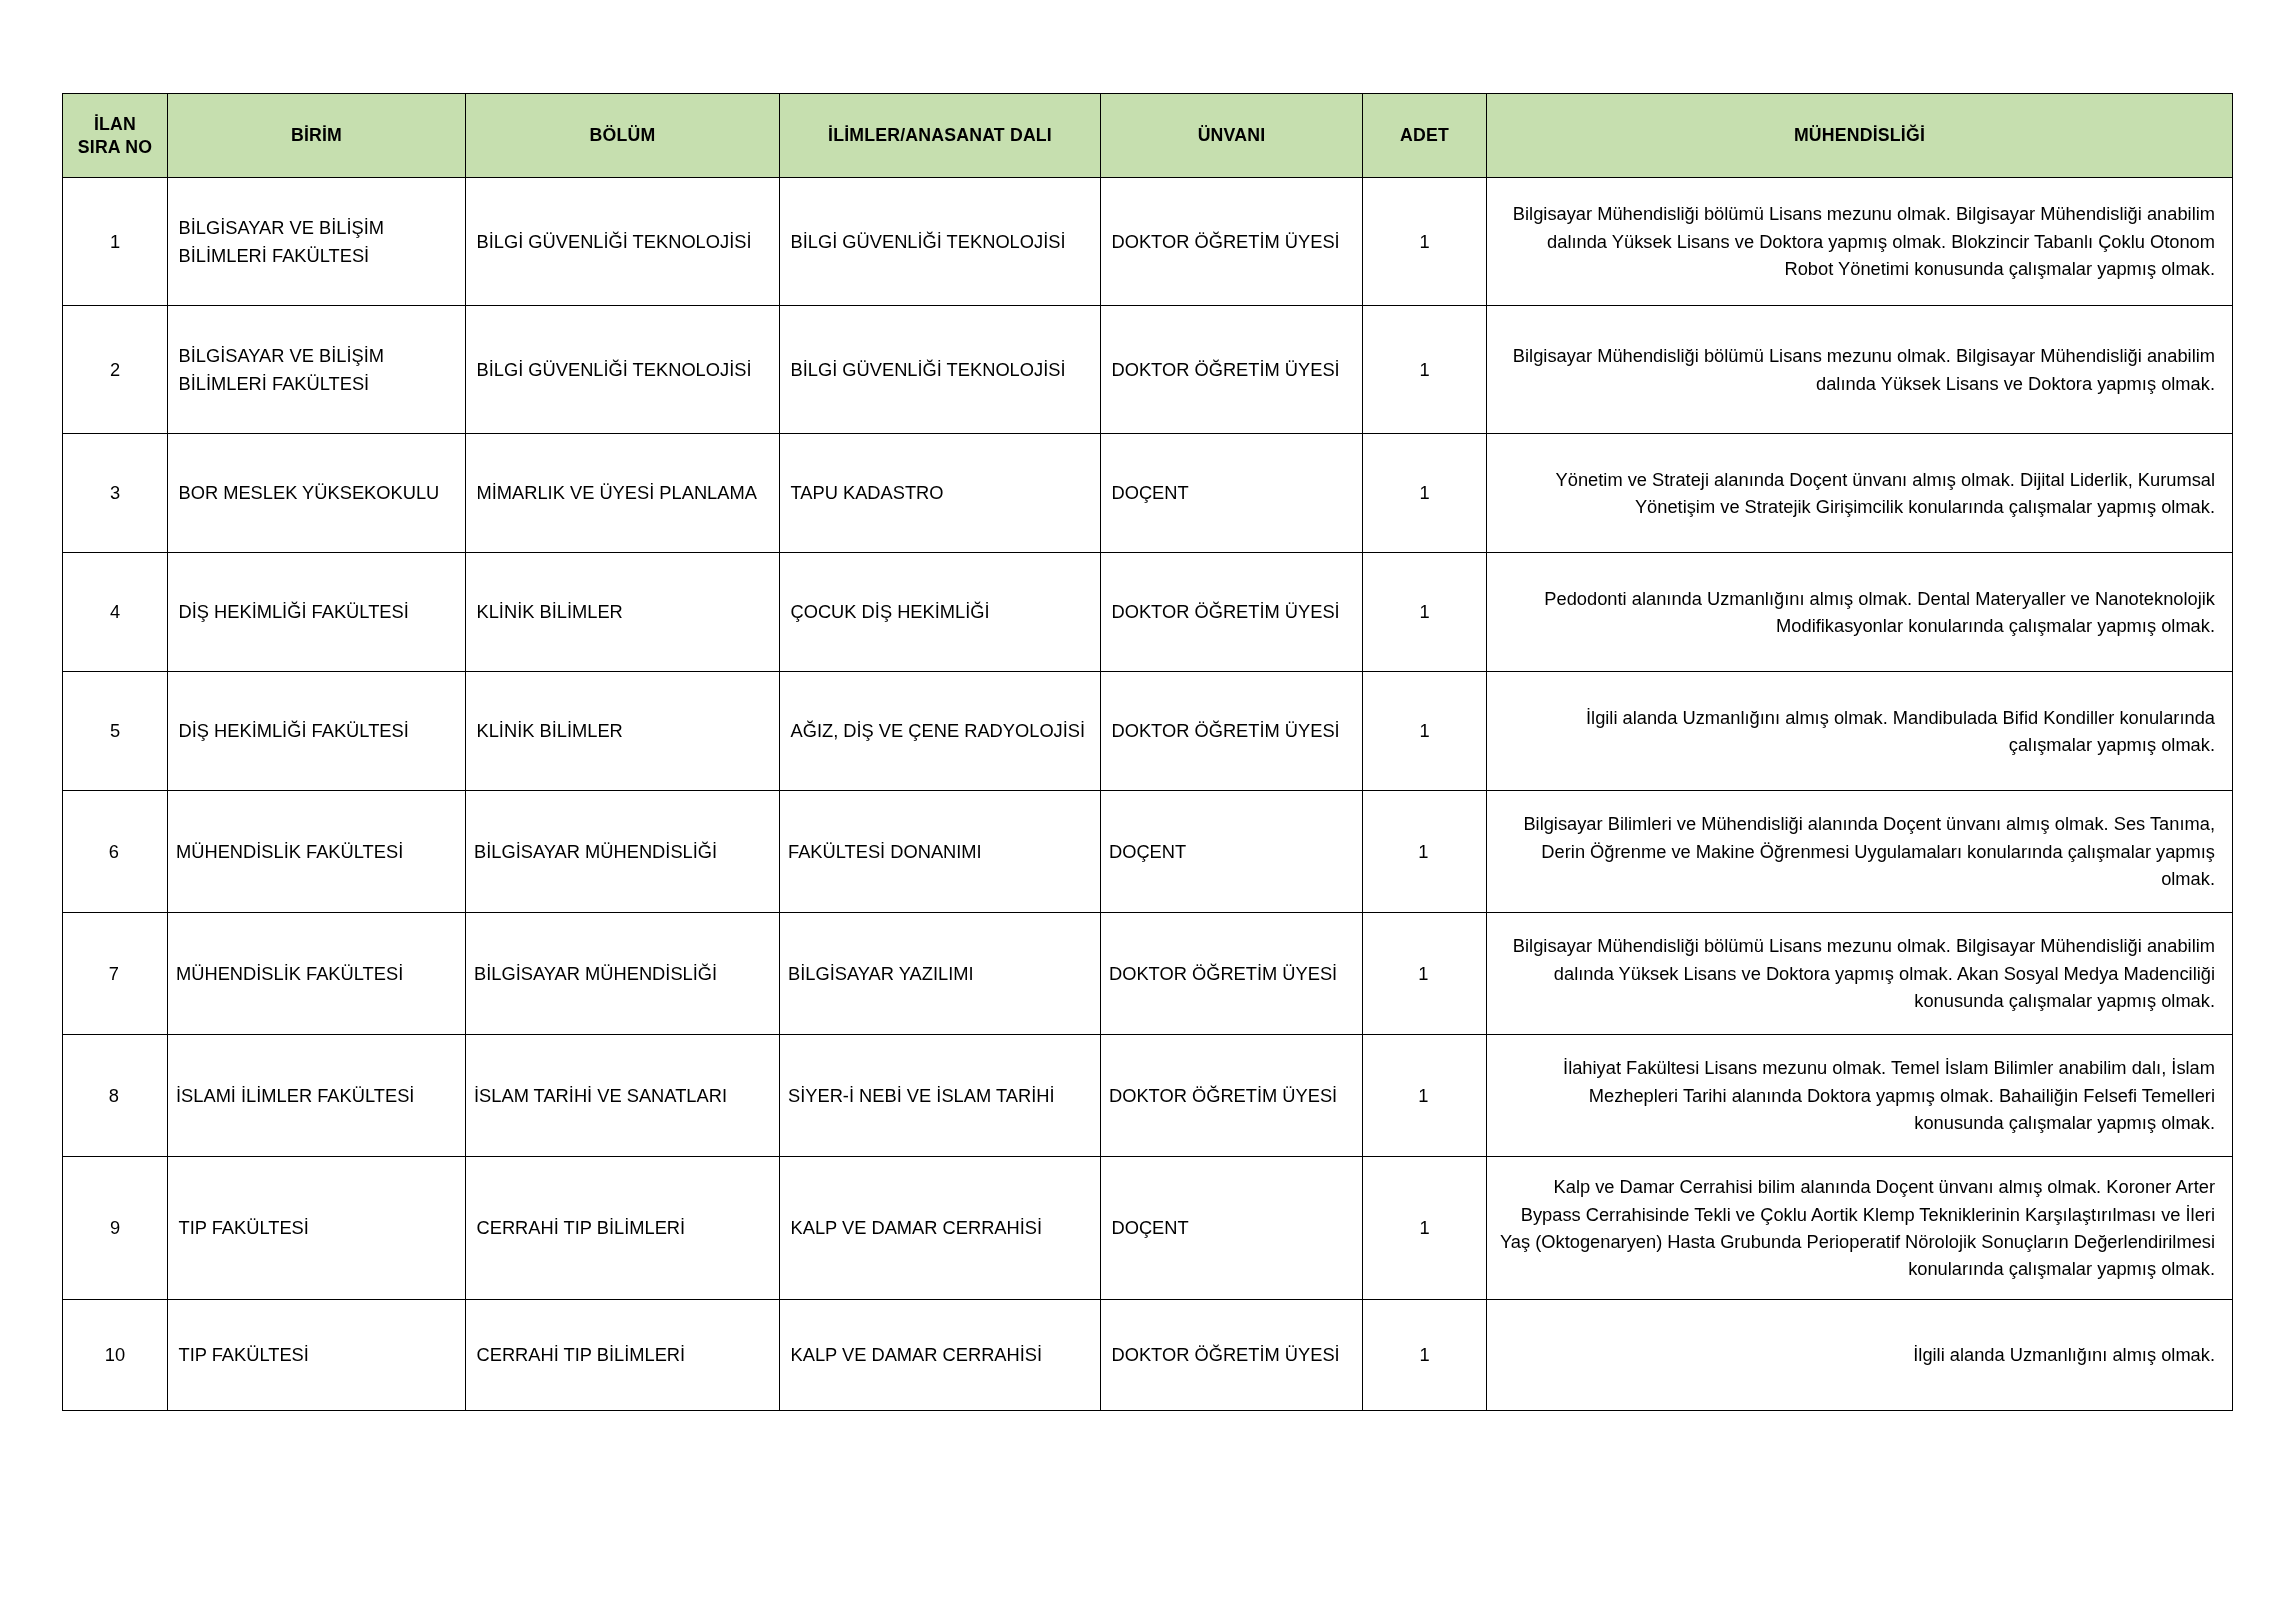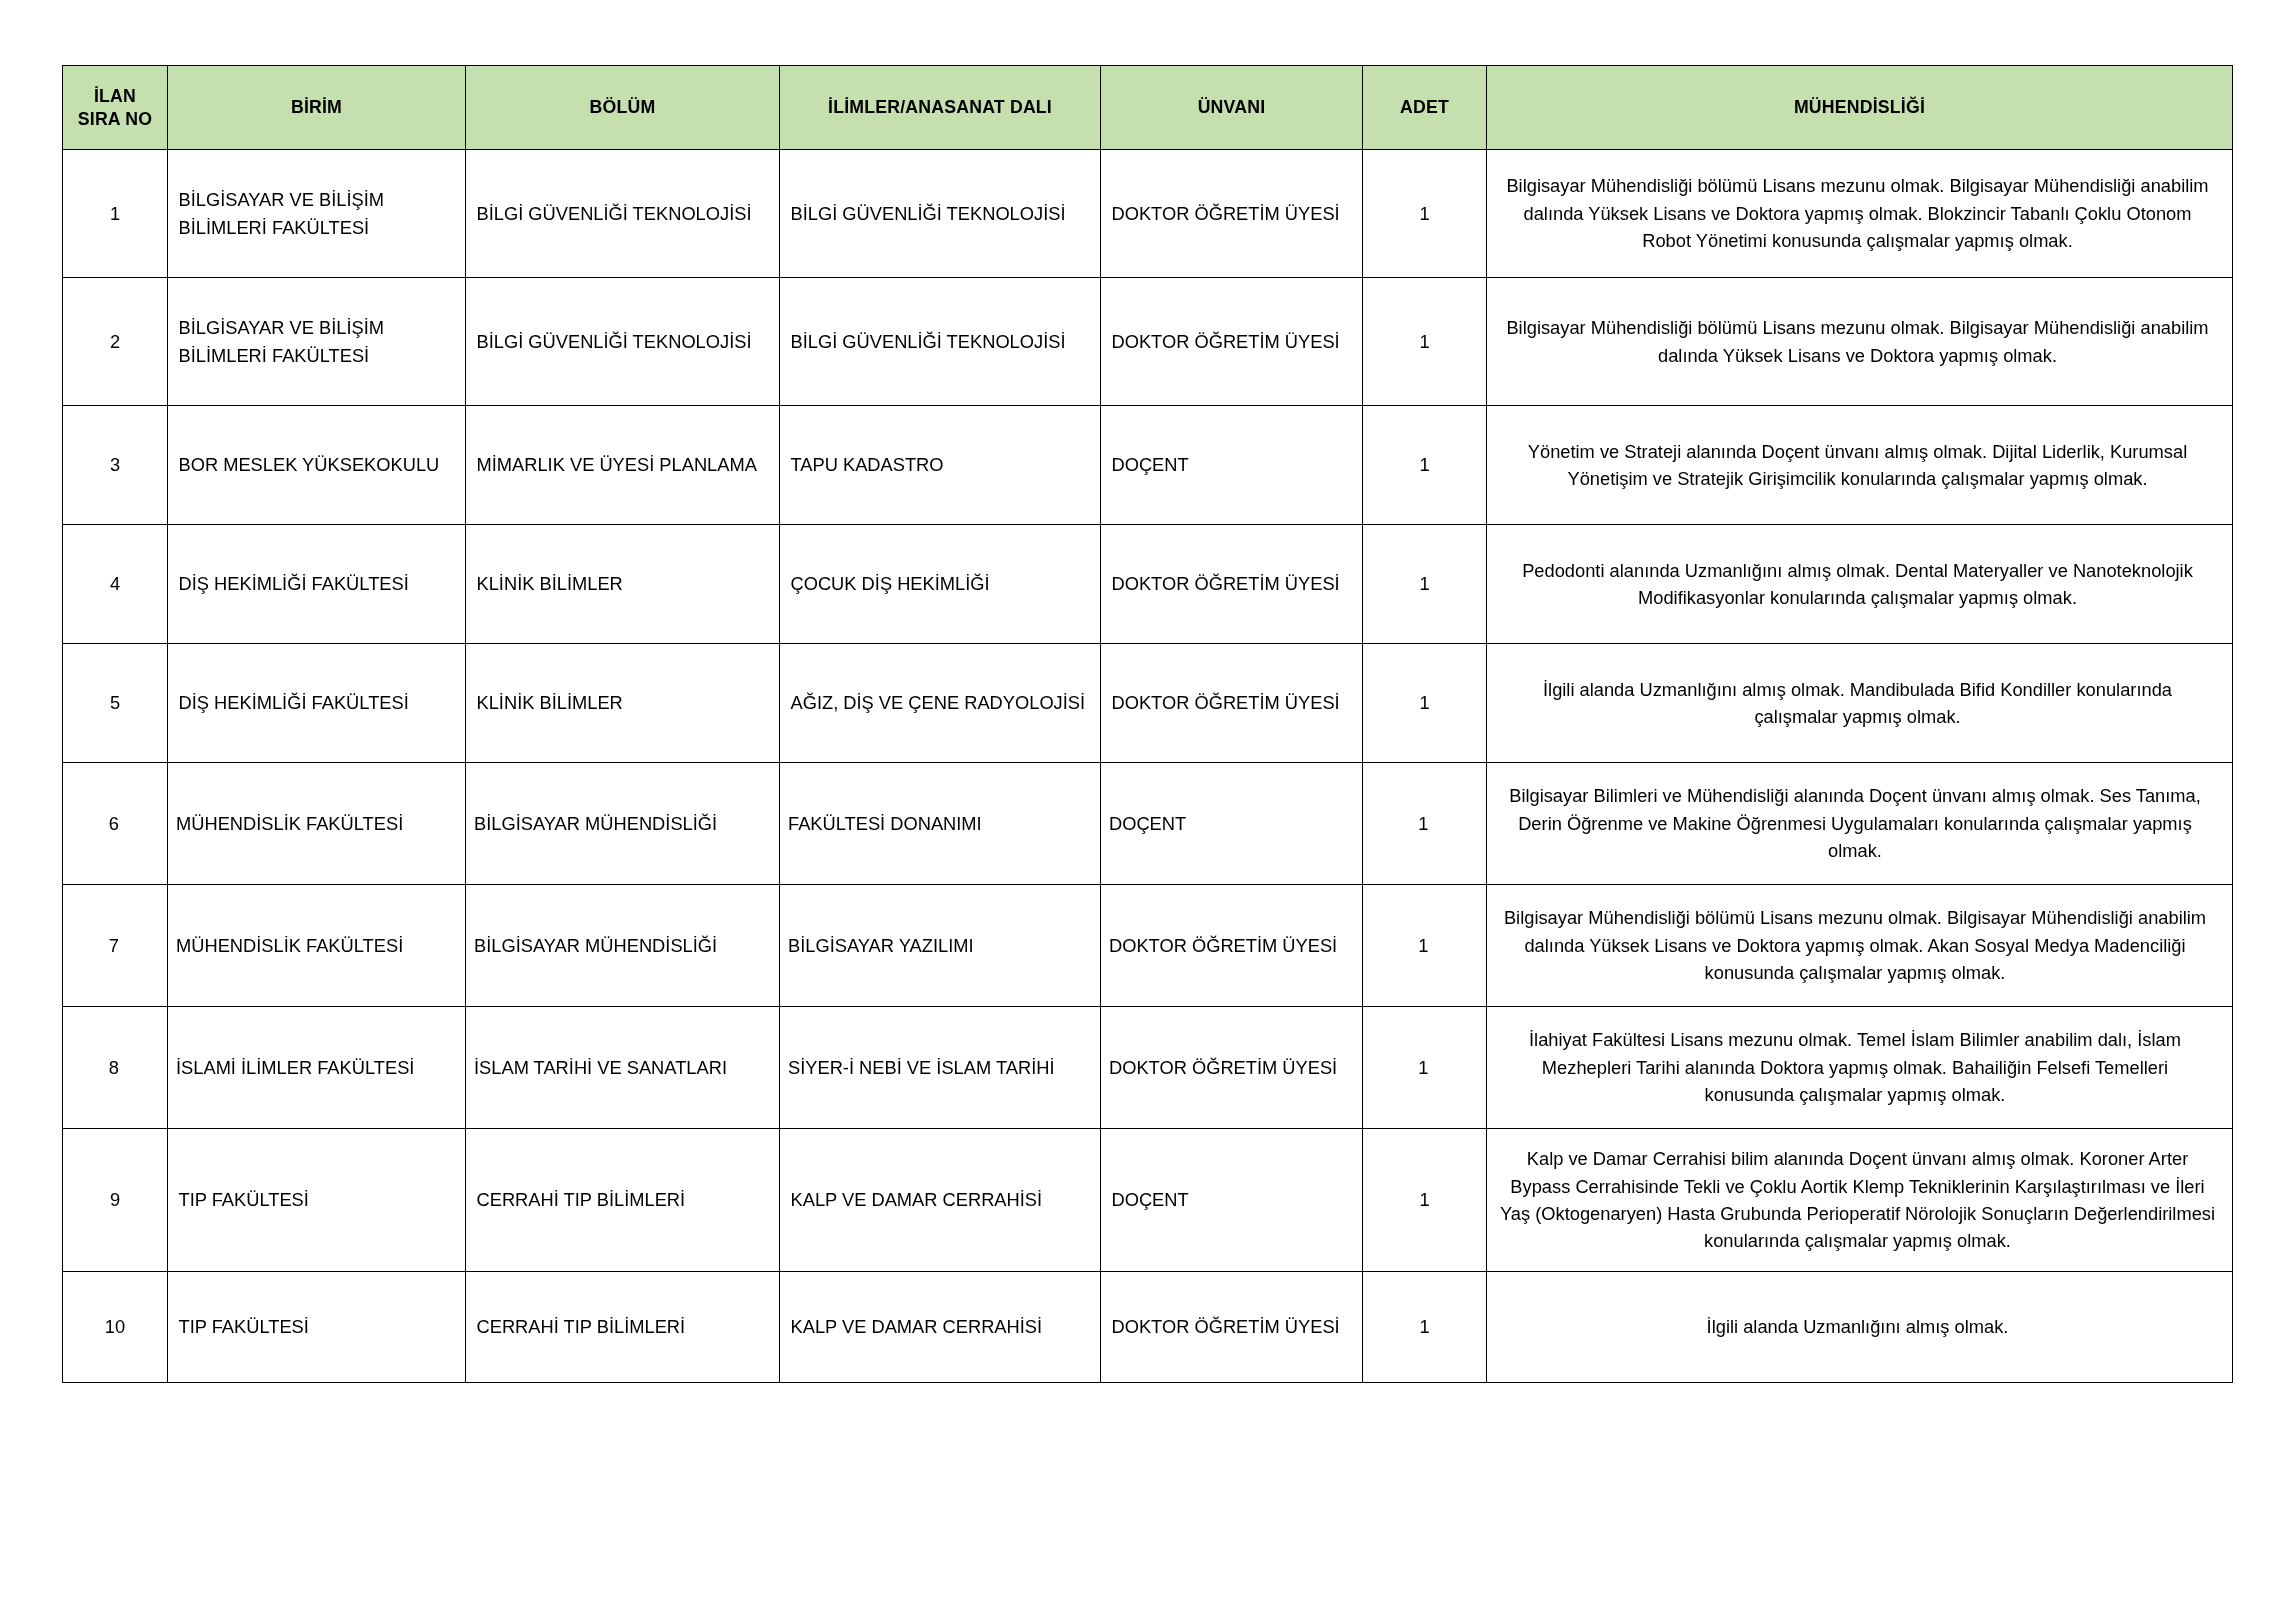--- a/index.html
+++ b/index.html
@@ -18,20 +18,21 @@
     position: relative;
     width: 2295px;
     height: 1623px;
     box-sizing: border-box;
     padding: 65px 62px 0 62px;
   }
   table.listing {
     width: 2170px;
     border-collapse: collapse;
     table-layout: fixed;
+    margin-top: 28px;
   }
   table.listing th, table.listing td {
     border: 1.3px solid #000000;
     vertical-align: middle;
     box-sizing: border-box;
   }
   thead th {
     background: #c6dfaf;
     text-align: center;
     font-size: 17.7px;
@@ -51,21 +52,21 @@
     font-size: 18.3px;
   }
   td.c-adet {
     text-align: center;
     font-size: 18.3px;
   }
   td.c-birim, td.c-bolum, td.c-abd, td.c-unvan {
     text-align: left;
   }
   td.c-aciklama {
-    text-align: center;
+    text-align: right;
     padding-left: 13px;
     padding-right: 17px;
   }
   
   col.w-no      { width: 105px; }
   col.w-birim   { width: 298px; }
   col.w-bolum   { width: 314px; }
   col.w-abd     { width: 321px; }
   col.w-unvan   { width: 262px; }
   col.w-adet    { width: 124px; }

